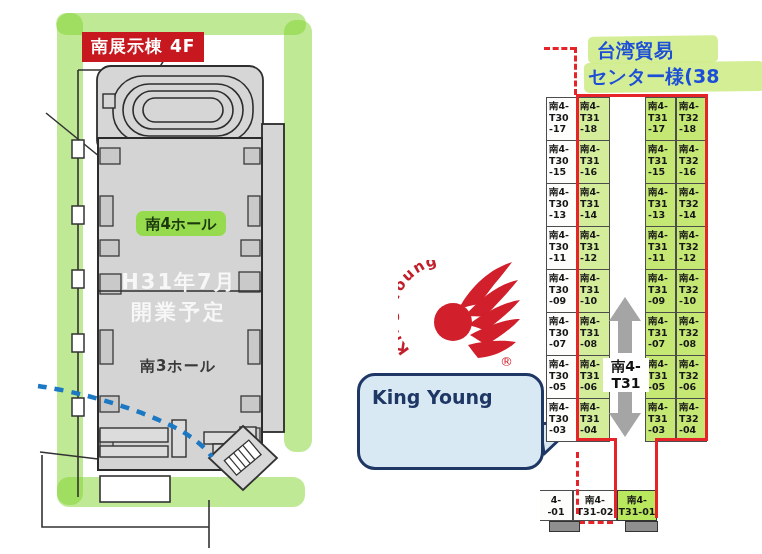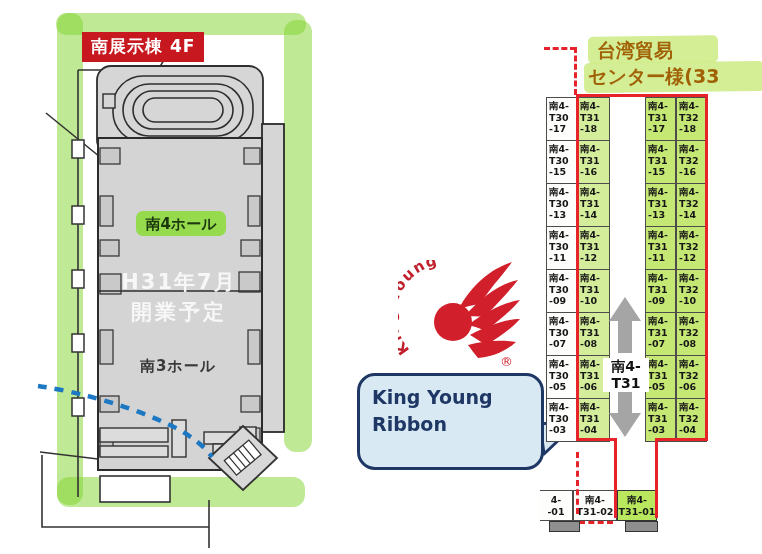--- a/index.html
+++ b/index.html
@@ -4,21 +4,21 @@
 <style>
   html,body{margin:0;padding:0;background:#fff;}
   #screen{position:relative;width:762px;height:554px;background:#ffffff;overflow:hidden;
           font-family:"DejaVu Sans","Liberation Sans",sans-serif;}
   
   .plan-svg{position:absolute;left:0;top:0;}
   .plan-title{position:absolute;left:74px;top:32px;background:#c6181e;color:#ffffff;
     font-size:17px;font-weight:bold;letter-spacing:1px;padding:3px 9px 4px 9px;margin-left:8px;}
   
   .hdr-hl{position:absolute;background:#cdeb83;opacity:.85;border-radius:5px;transform:rotate(-.6deg);}
-  .hdr-line{position:absolute;color:#a16207;font-size:19px;font-weight:600;white-space:nowrap;}
+  .hdr-line{position:absolute;color:#1d4ed8;font-size:19px;font-weight:600;white-space:nowrap;}
   
   .cell{position:absolute;box-sizing:border-box;border:1px solid #4c4c4c;
         font-size:9.5px;line-height:11.5px;font-weight:600;color:#161616;
         padding:2px 0 0 2px;white-space:pre-line;overflow:hidden;}
   .cell-white{background:#fdfdfb;}
   .cell-green-light{background:#d4ed9b;}
   .cell-green{background:#c5e874;}
   .bcell{position:absolute;box-sizing:border-box;border:1px solid #4c4c4c;
         font-size:9.5px;line-height:12px;font-weight:600;color:#161616;text-align:center;
         padding-top:3px;white-space:pre-line;background:#fdfdfb;}
@@ -148,27 +148,26 @@
       <textPath href="#kyArc">King Young</textPath>
     </text>
     <text x="102" y="106" font-size="13" fill="#d11f2b">®</text>
   </svg>
 
   <svg class="tail-svg" width="48" height="58" viewBox="0 0 48 58">
     <polygon points="4,20 44,16 8,50" fill="#d9e9f4" stroke="#1e3765" stroke-width="3" stroke-linejoin="round"></polygon>
   </svg>
   <div class="callout">
     <div>King Young</div>
-    <div>Ribbon</div>
   </div>
 
   <div class="hdr-hl" style="left:588px;top:36px;width:130px;height:27px;"></div>
   <div class="hdr-hl" style="left:584px;top:62px;width:180px;height:30px;"></div>
   <div class="hdr-line" style="left:597px;top:38px;">台湾貿易</div>
-  <div class="hdr-line" style="left:588px;top:64px;">センター様(33</div>
+  <div class="hdr-line" style="left:588px;top:64px;">センター様(38</div>
 
   <div id="grid-cells">
       <div class="cell cell-white" style="left: 546px; top: 97px; width: 31px; height: 44px;">南4-
 T30
 -17</div>
       <div class="cell cell-green-light" style="left: 577px; top: 97px; width: 33px; height: 44px;">南4-
 T31
 -18</div>
       <div class="cell cell-green" style="left: 645px; top: 97px; width: 31px; height: 44px;">南4-
 T31

